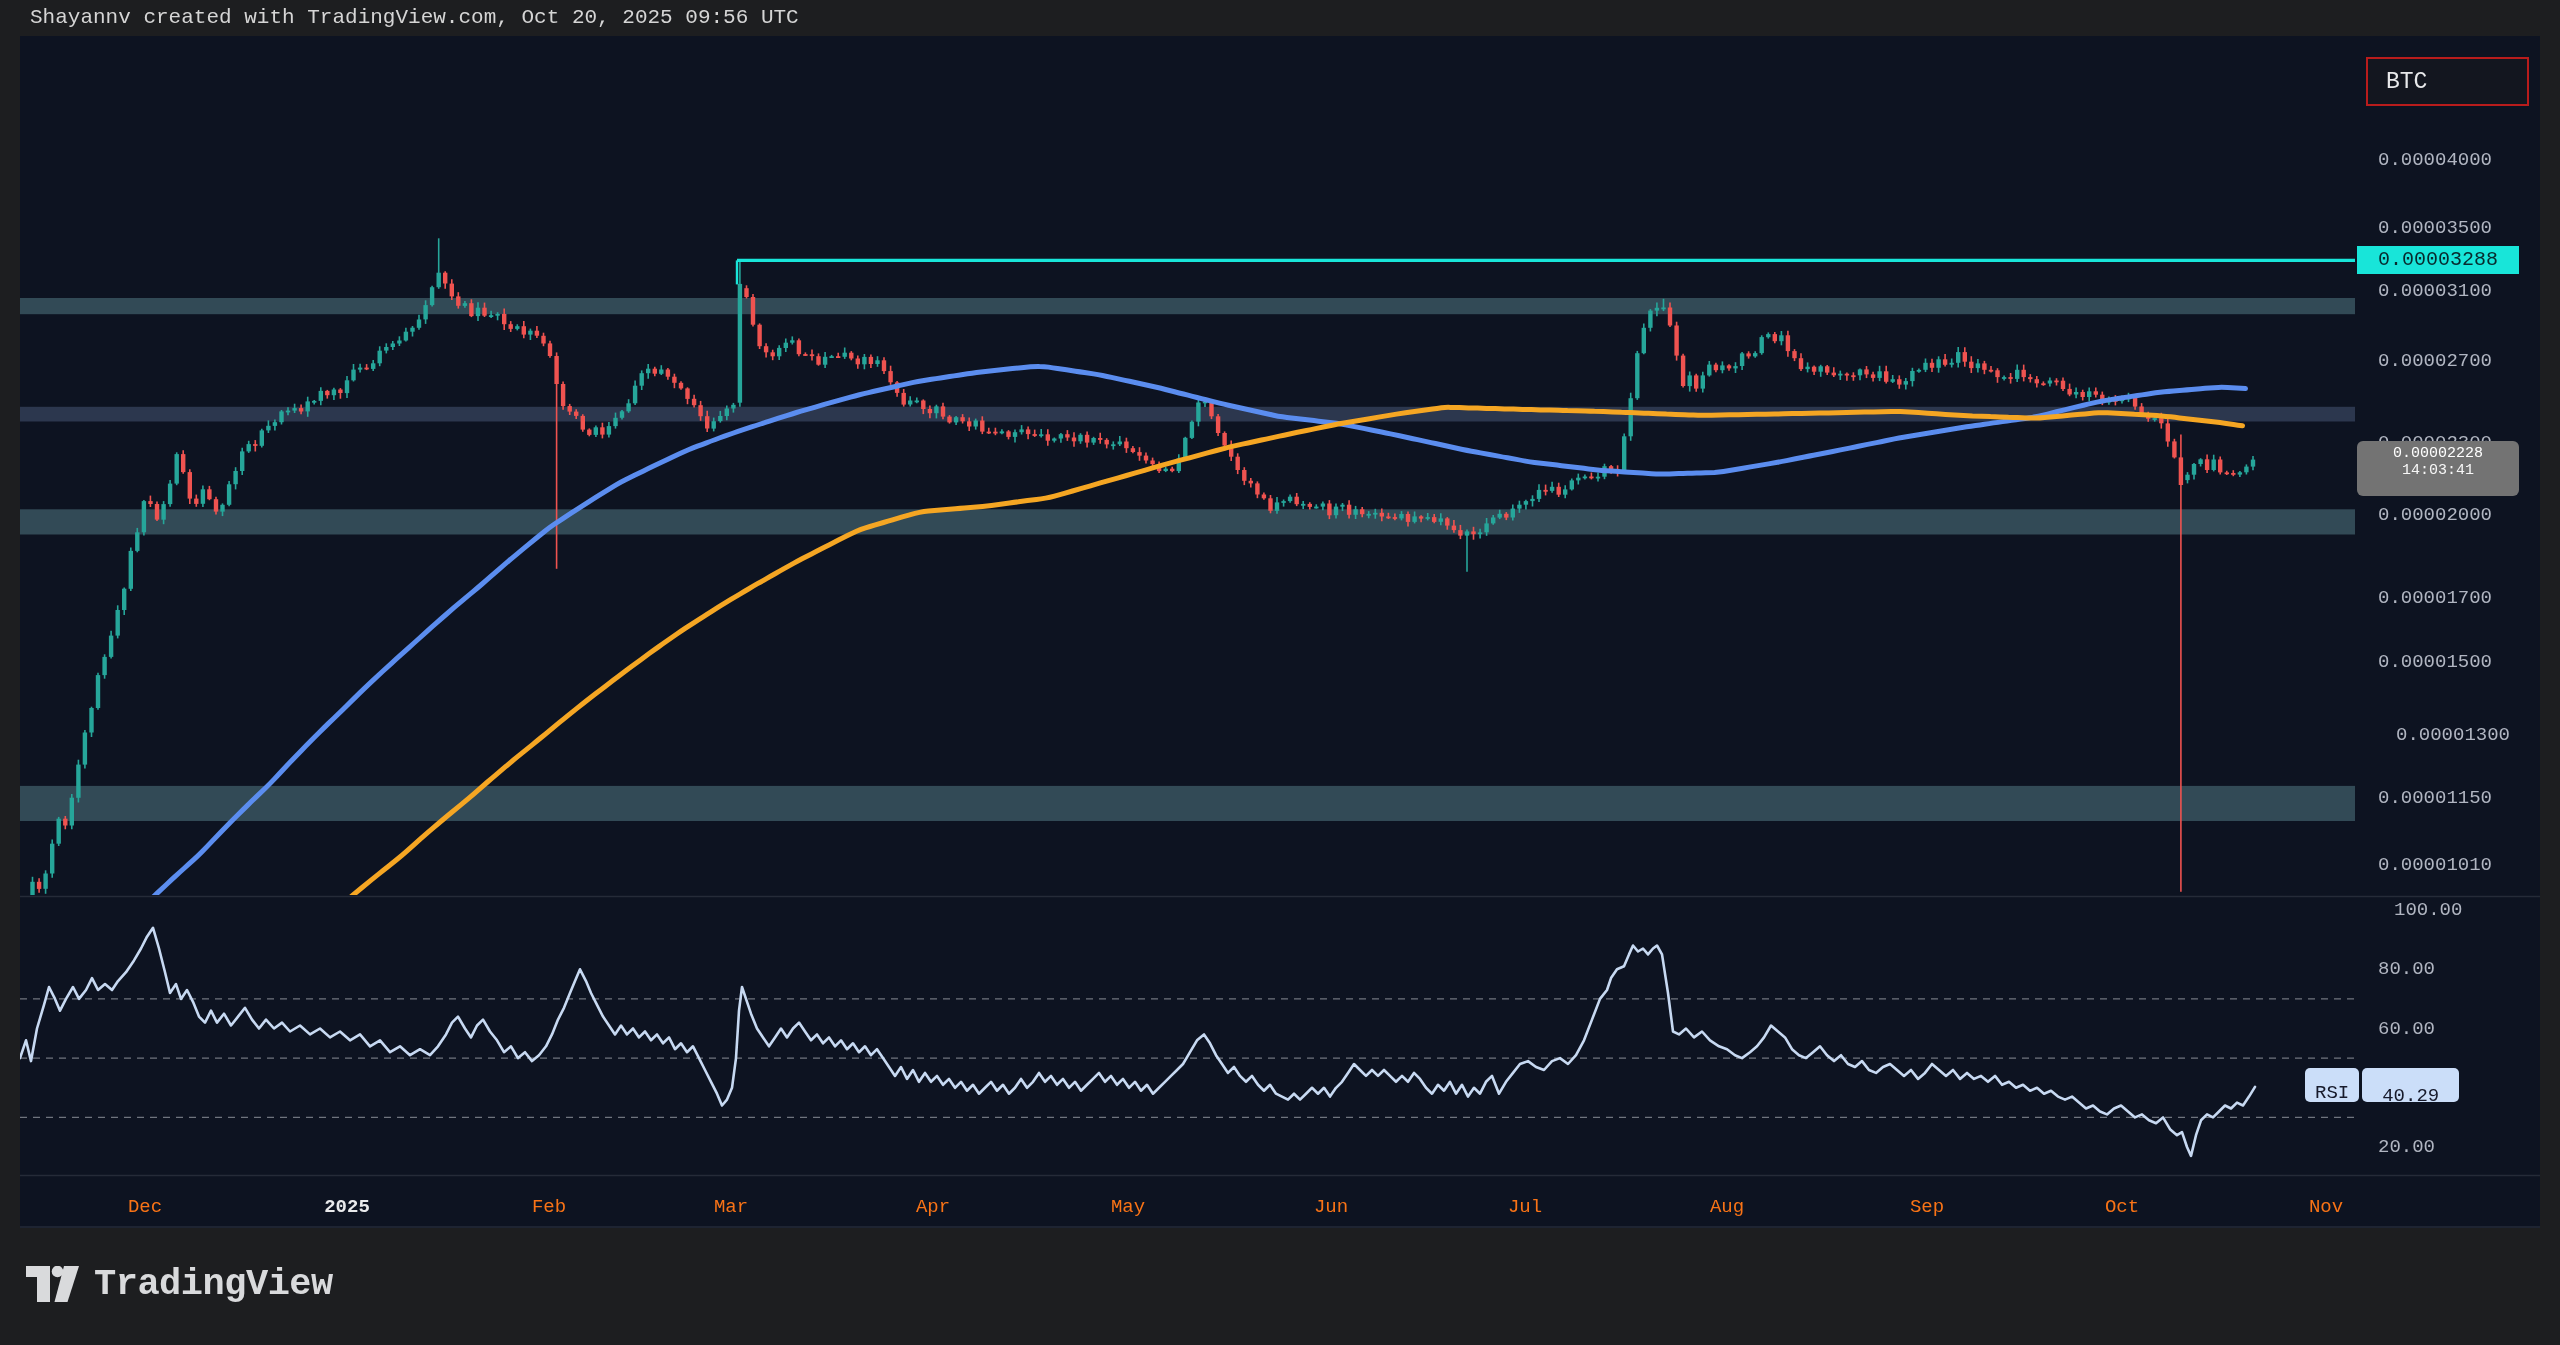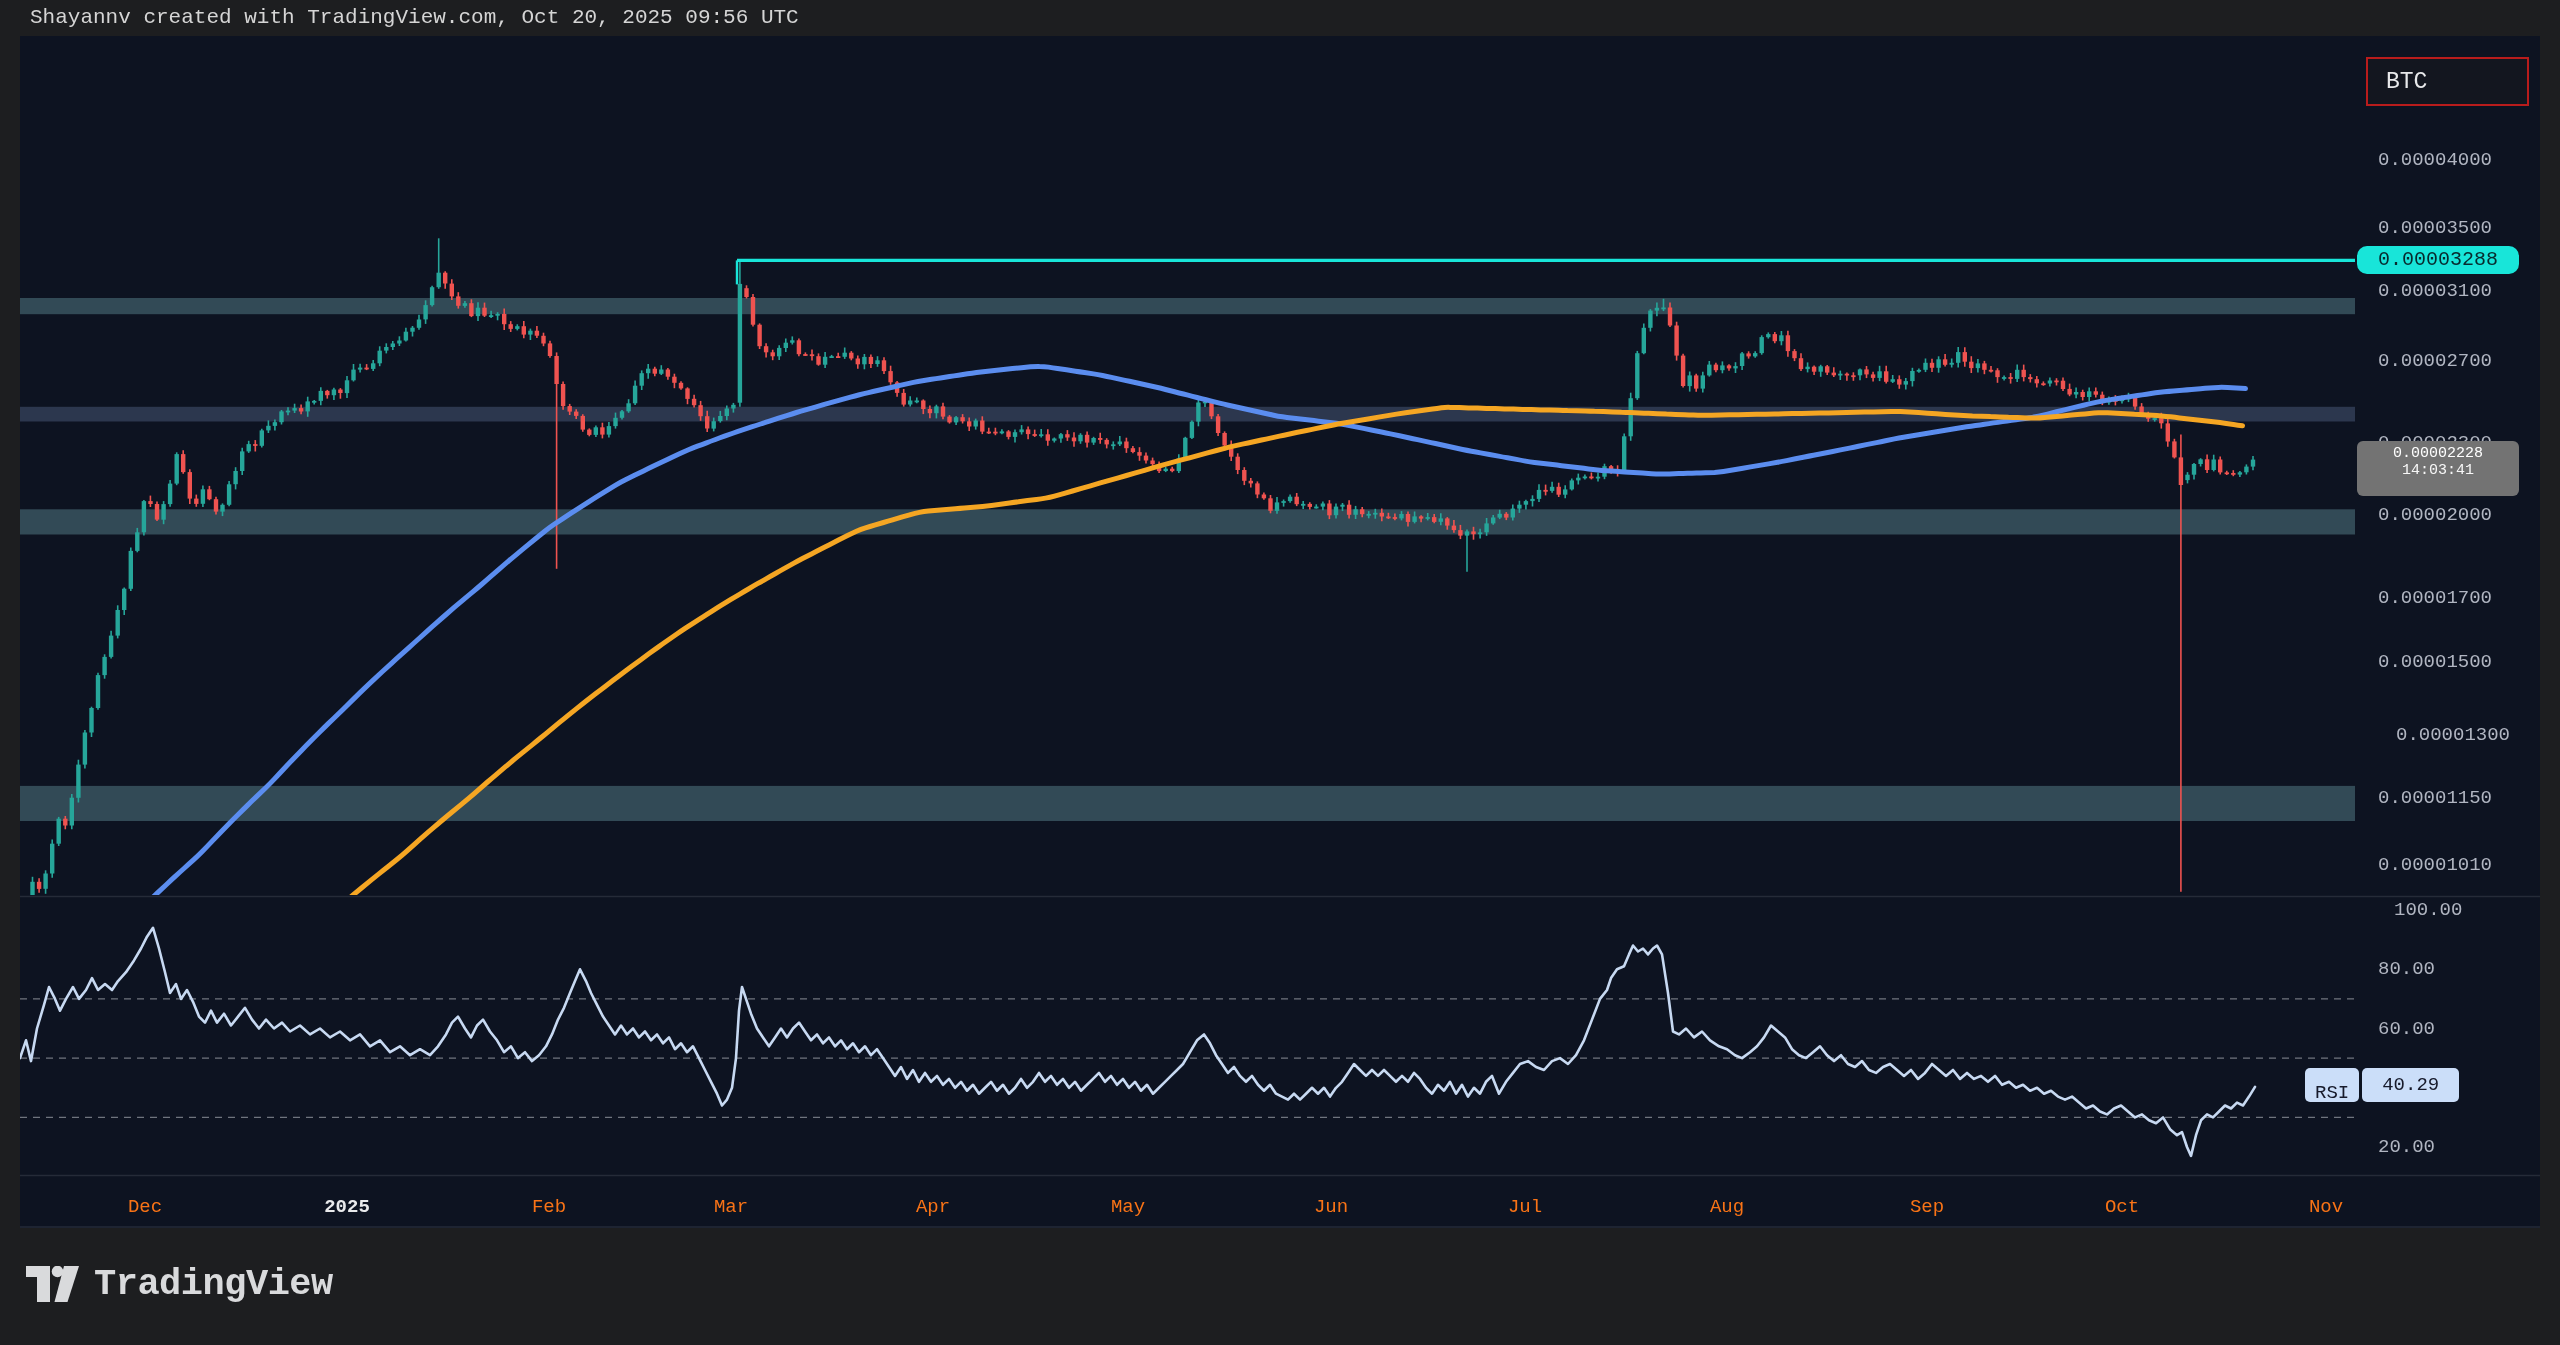--- a/index.html
+++ b/index.html
@@ -13,31 +13,31 @@
               line-height:22px;z-index:2;}
   .month-label{position:absolute;top:1196px;width:90px;margin-left:-45px;text-align:center;
                color:#f97316;font-size:19px;z-index:2;}
   .month-label.bold{color:#e9eaec;font-weight:bold;}
   #symbol-badge{position:absolute;left:2366px;top:57px;width:163px;height:49px;
                 background:#13161f;border:2px solid #b91c1c;border-radius:0;
                 box-sizing:border-box;z-index:3;}
   #symbol-badge span{display:block;margin:10px 0 0 18px;color:#e8e9eb;font-size:23px;}
   #ray-price-label{position:absolute;left:2357px;top:246px;width:162px;height:28px;
                    background:#18e5d9;color:#082a2d;font-size:20px;line-height:28px;
-                   text-align:center;border-radius:10px;z-index:4;}
+                   text-align:center;border-radius:0;z-index:4;}
   #last-price-label{position:absolute;left:2357px;top:441px;width:162px;height:55px;
                     background:#737373;color:#ffffff;font-size:15px;text-align:center;
                     border-radius:6px;z-index:4;}
   #last-price-label .l1{margin-top:4px;}
   #last-price-label .l2{opacity:.95;}
   #rsi-badge{position:absolute;left:2305px;top:1068px;height:34px;z-index:4;display:flex;}
   #rsi-badge .nm{background:#cbdef9;color:#171a2b;font-size:19px;line-height:34px;
                  padding:8px 10px;border-radius:5px;margin-right:3px;}
   #rsi-badge .val{background:#cbdef9;color:#171a2b;font-size:19px;line-height:34px;
-                  padding:0 20px;border-radius:5px;}
+                  padding:11px 20px;border-radius:5px;}
   #footer{position:absolute;left:26px;top:1263px;display:flex;align-items:center;z-index:2;}
   #footer svg{display:block;}
   #footer .word{color:#d9dadc;font-size:37px;font-weight:bold;margin-left:14px;
                 letter-spacing:-0.5px;}
 </style>
 </head>
 <body>
 
 <div id="page">
   <div id="title-bar">Shayannv created with TradingView.com, Oct 20, 2025 09:56 UTC</div>

